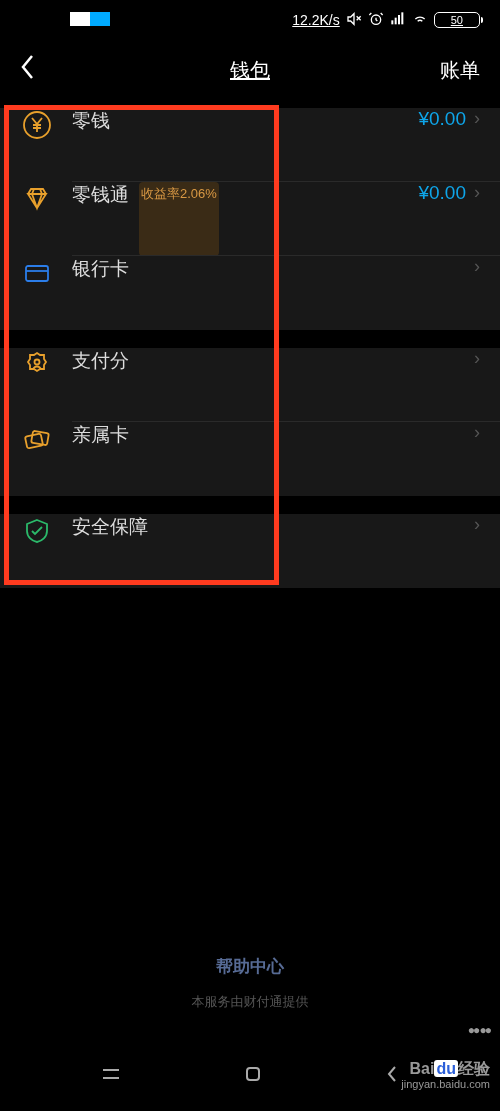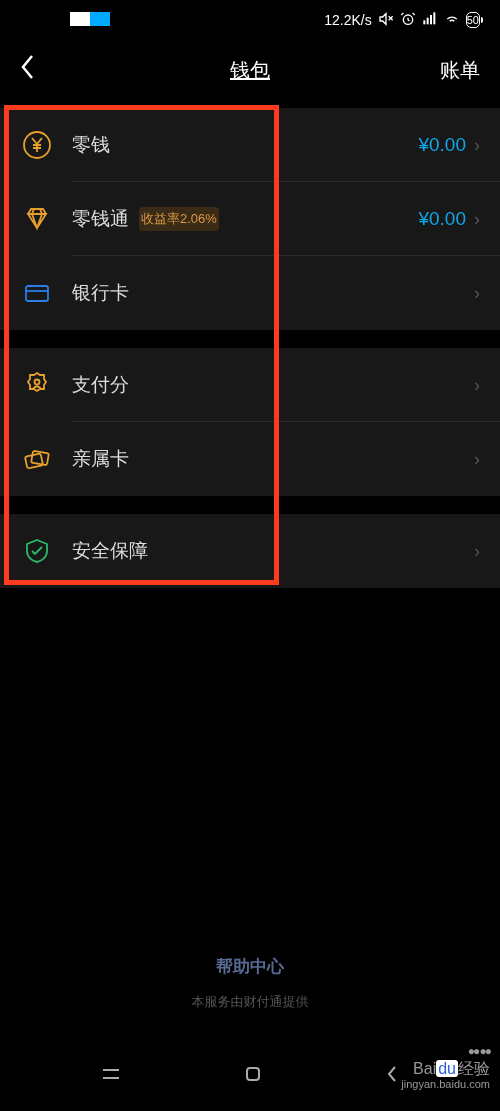--- a/index.html
+++ b/index.html
@@ -40,30 +40,31 @@
     }
     .status-ind-blue {
       width: 20px;
       height: 14px;
       background: #0af;
     }
     .status-right {
       display: flex;
       align-items: center;
       gap: 6px;
+      text-decoration: underline;
     }
     .status-icon {
       font-size: 14px;
     }
     .battery {
       display: inline-flex;
       align-items: flex-end;
       border: 1.5px solid #fff;
       border-radius: 5px;
-      padding: 1px 0;
+      padding: 1px 16px;
       font-size: 11px;
       position: relative;
     }
     .battery::after {
       content: '';
       position: absolute;
       right: -4px;
       top: 4px;
       width: 2px;
       height: 6px;
@@ -105,21 +106,20 @@
       border: 5px solid #ff3b1f;
       pointer-events: none;
       z-index: 10;
     }
     .list {
       background: #181818;
       margin-top: 8px;
     }
     .list-item {
       display: flex;
-      align-items: center;
       height: 74px;
       padding: 0 20px;
       cursor: pointer;
       position: relative;
     }
     .list-item.with-sep::after {
       content: '';
       position: absolute;
       left: 72px;
       right: 0;
@@ -199,21 +199,22 @@
       position: absolute;
       right: 10px;
       bottom: 20px;
       color: #999;
       font-size: 11px;
       text-align: right;
       line-height: 1.2;
     }
     .watermark-main {
       font-size: 16px;
-      font-weight: normal;
+      font-weight: bold;
+      margin-top: 21px;
     }
     .watermark-main .du {
       background: #fff;
       color: #2b5fd9;
       padding: 0 2px;
       border-radius: 3px;
     }
     .paw {
       font-size: 12px;
       letter-spacing: -2px;

